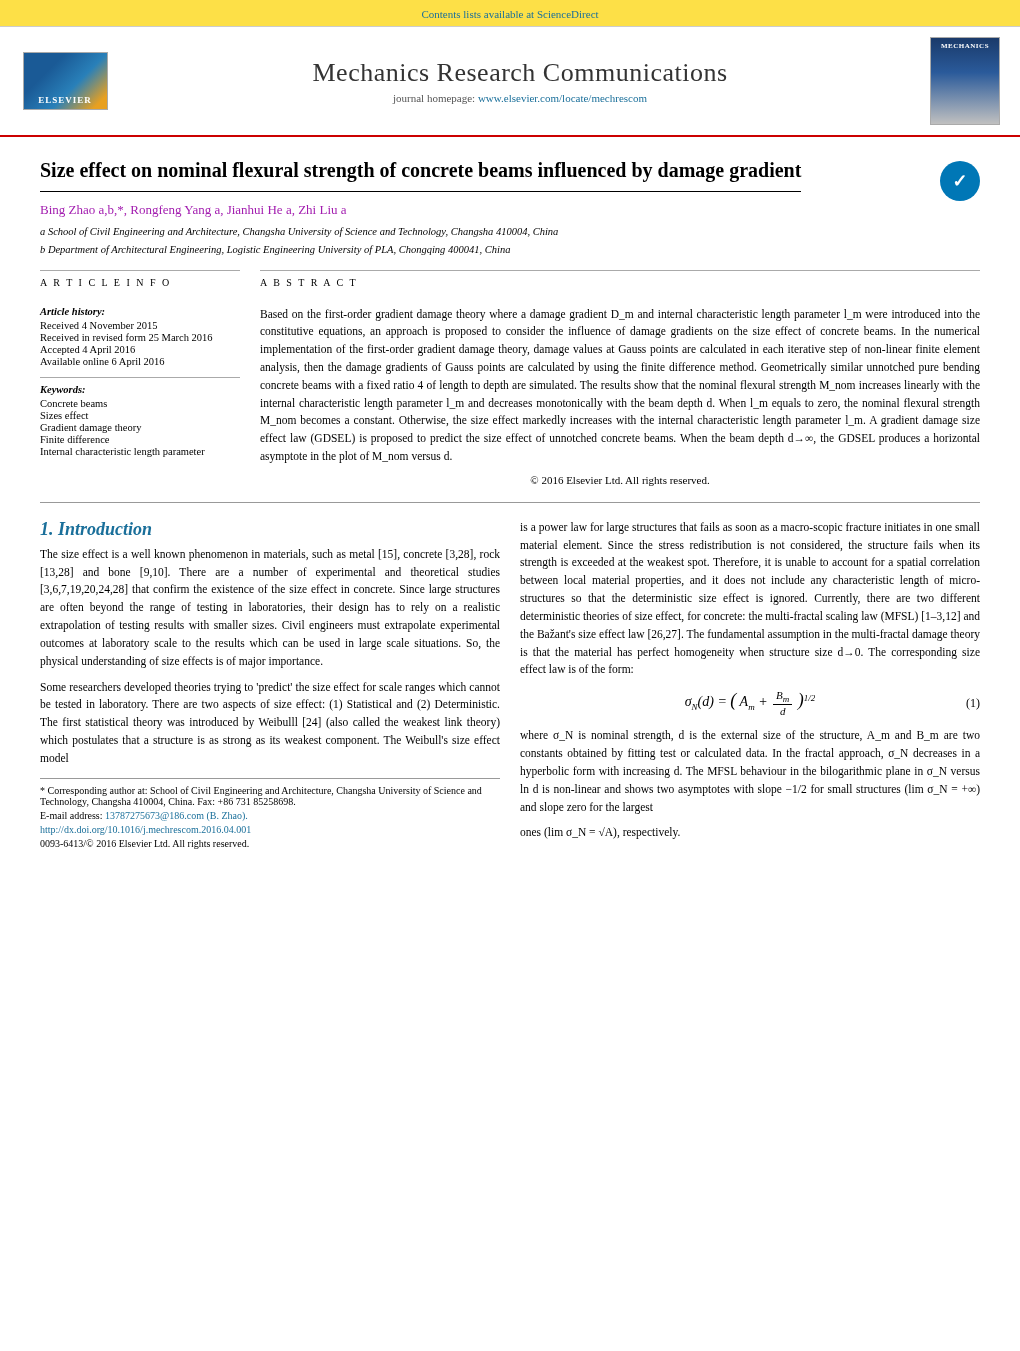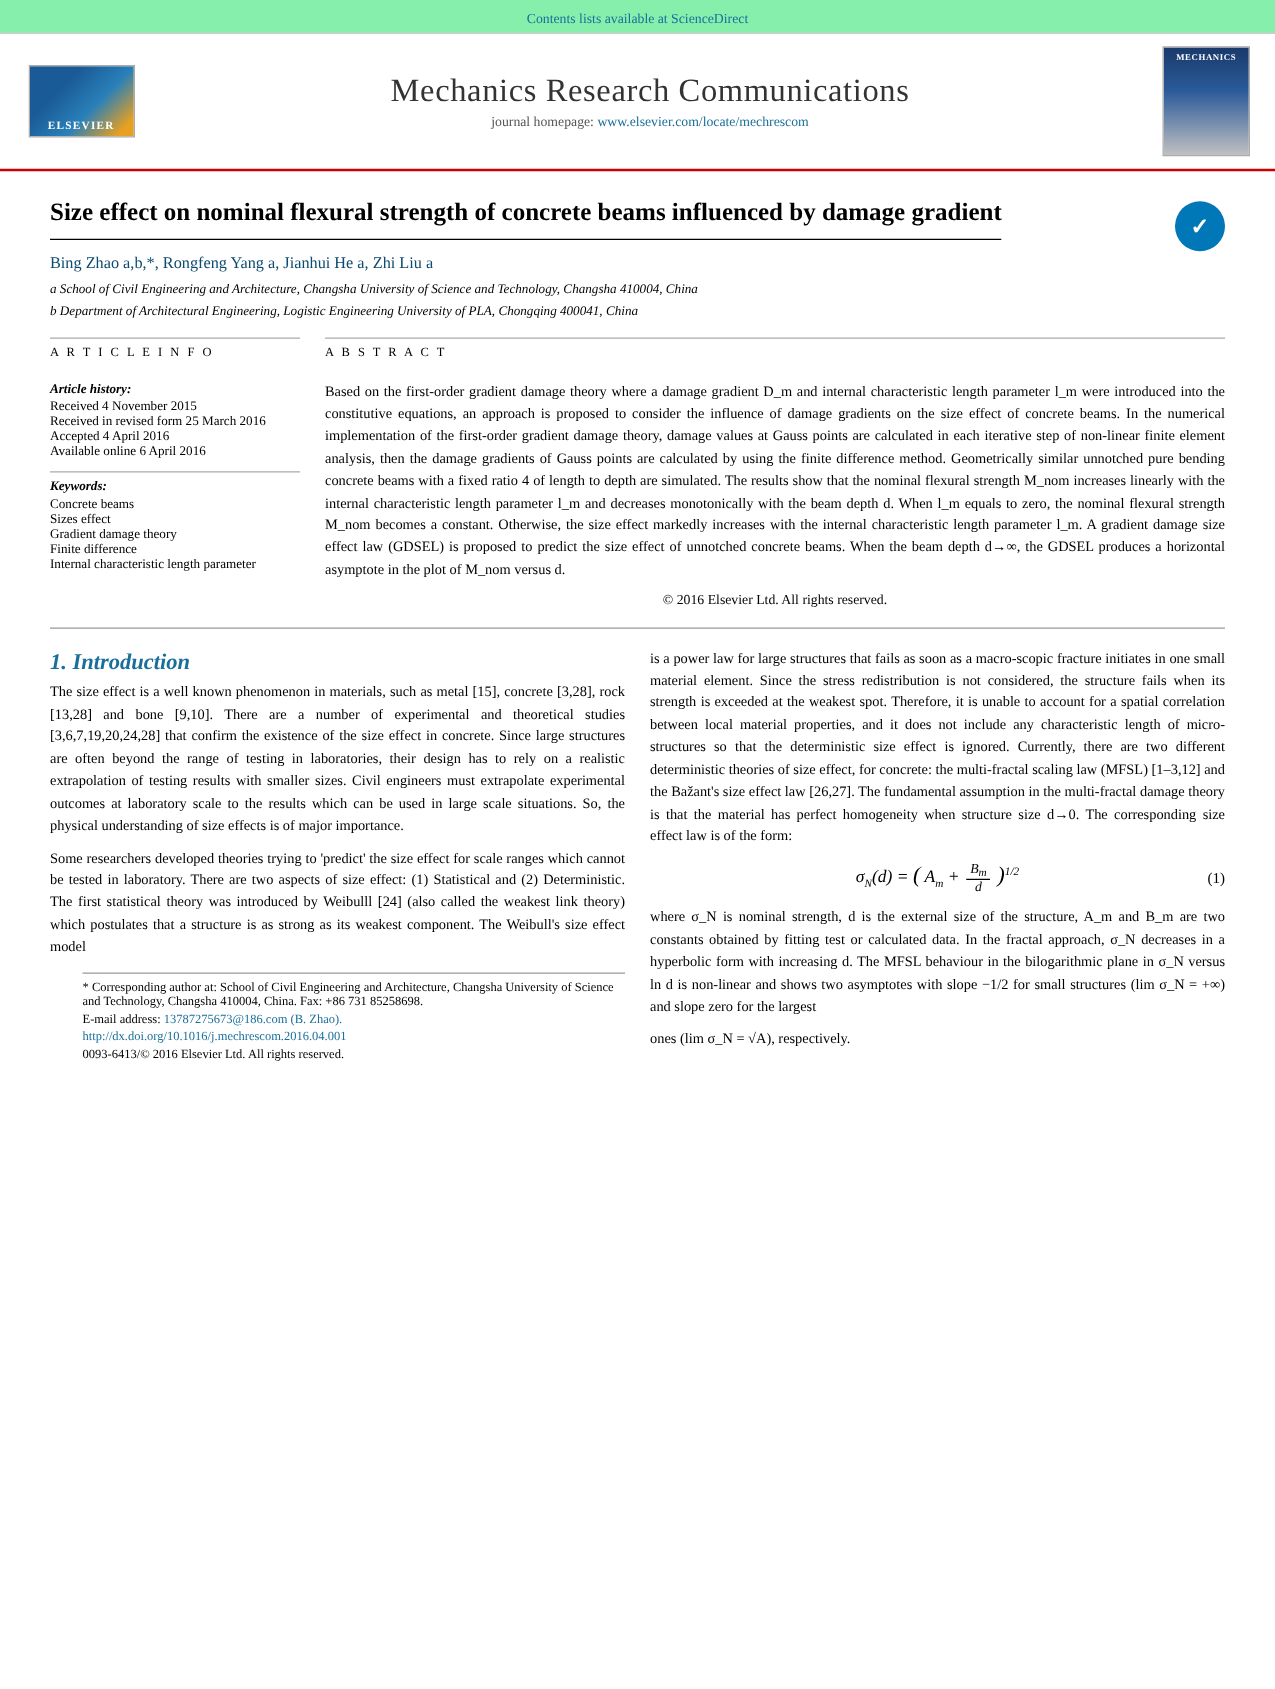--- a/index.html
+++ b/index.html
@@ -7,21 +7,21 @@
       background: #fff;
       font-family: 'Times New Roman', Times, serif;
       font-size: 13px;
       color: #000;
       width: 1020px;
       min-height: 1351px;
     }
 
     
     .top-bar {
-      background: #86efac;
+      background: #fde047;
       text-align: center;
       padding: 6px 0 4px;
       border-bottom: 1px solid #ccc;
     }
     .top-bar a {
       color: #1a6f9a;
       font-size: 11px;
       text-decoration: none;
     }
 
@@ -131,21 +131,21 @@
       font-weight: bold;
       flex-shrink: 0;
       margin-left: 10px;
       margin-top: 4px;
     }
 
     
     .authors {
       font-size: 13px;
       margin-bottom: 6px;
-      color: #0c4a6e;
+      color: #a21caf;
     }
 
     
     .affiliations {
       font-size: 10.5px;
       font-style: italic;
       margin-bottom: 10px;
       color: #000;
       line-height: 1.5;
     }
@@ -253,21 +253,20 @@
       margin-bottom: 8px;
     }
 
     
     .footnotes {
       border-top: 1px solid #999;
       margin-top: 10px;
       padding-top: 6px;
       font-size: 10px;
       color: #000;
-      margin-left: 26px;
     }
     .footnotes p {
       margin-bottom: 3px;
     }
     .footnotes a {
       color: #1a6f9a;
       text-decoration: none;
     }
 
     

